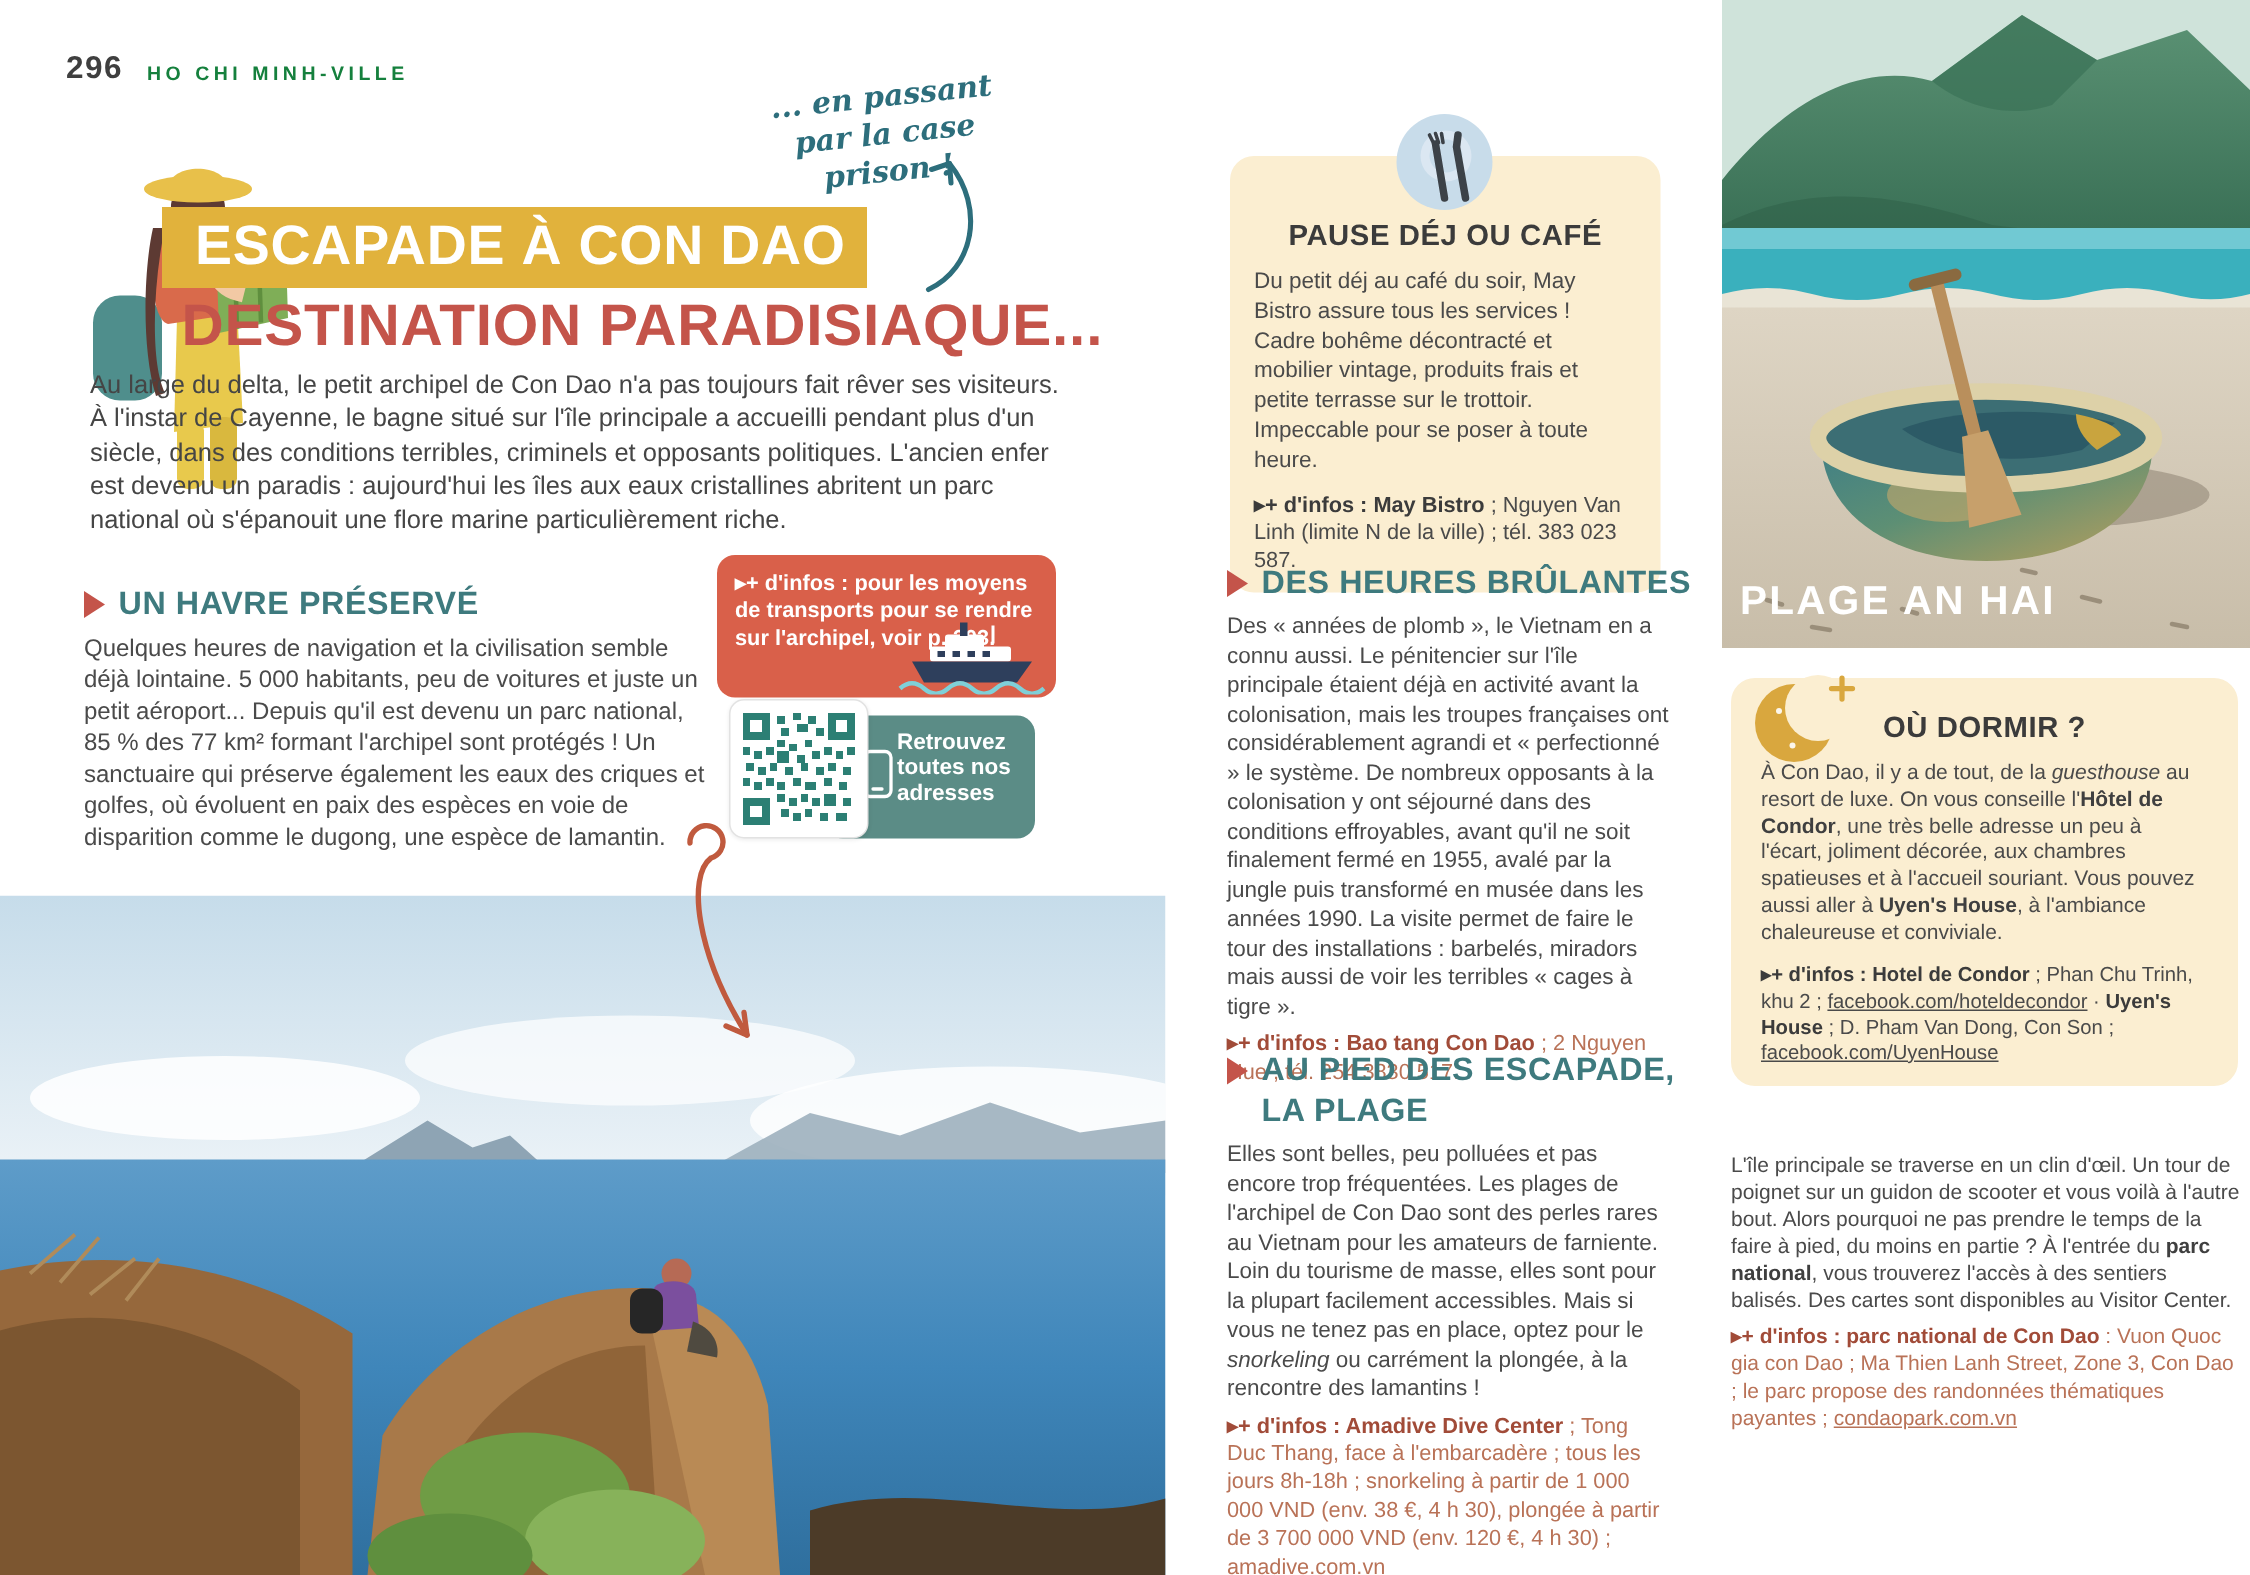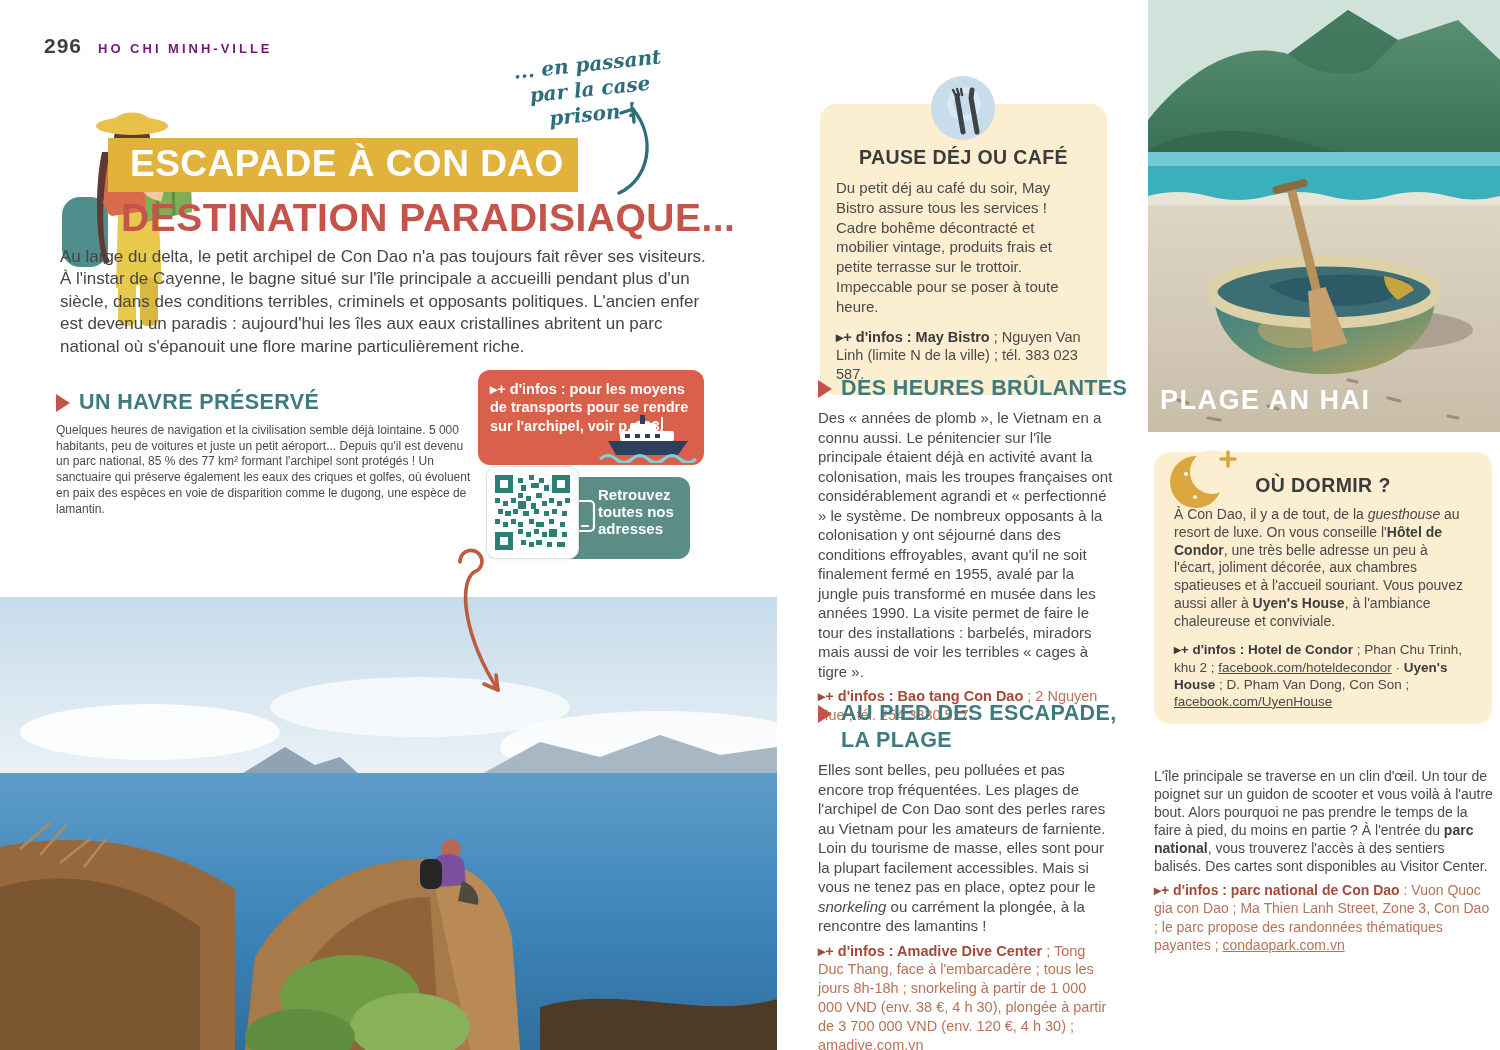--- a/index.html
+++ b/index.html
@@ -3,41 +3,41 @@
 <meta charset="utf-8">
 <style>
   * { margin:0; padding:0; box-sizing:border-box; }
   html,body { background:#ffffff; }
   .pg { position:relative; width:1500px; height:1050px; background:#fff; overflow:hidden;
         font-family:"Liberation Sans", sans-serif; color:#474747; }
   .abs { position:absolute; }
 
   
   .pagenum { left:44px; top:34px; font-size:21px; font-weight:800; color:#3f3f3f; letter-spacing:1px; }
-  .seclbl  { left:98px; top:41px; font-size:13px; font-weight:600; color:#701a75; letter-spacing:3px; }
+  .seclbl  { left:98px; top:41px; font-size:13px; font-weight:600; color:#15803d; letter-spacing:3px; }
 
   
   .banner1 { left:108px; top:138px; background:#e1b23c; padding:5px 14px 7px 22px;
              font-size:37px; font-weight:800; color:#ffffff; letter-spacing:0.5px; white-space:nowrap; }
   .title2  { left:121px; top:196px; font-size:39px; font-weight:800; color:#c4544a; letter-spacing:0.5px; white-space:nowrap; }
   .handw   { left:495px; top:52px; width:190px; text-align:center; font-family:"DejaVu Serif", serif;
              font-style:italic; font-size:20px; font-weight:600; color:#2d6e7c; line-height:1.25;
              transform:rotate(-6deg); }
 
   .intro { left:60px; top:246px; width:658px; font-size:17px; line-height:1.32; color:#454545; }
 
   
   .sech { display:flex; align-items:center; gap:9px; color:#3e7a7e; font-weight:800;
           font-size:21.5px; letter-spacing:0.4px; white-space:nowrap; }
   .tri  { width:0; height:0; border-left:14px solid #c4544a; border-top:9px solid transparent;
           border-bottom:9px solid transparent; flex:0 0 auto; }
   .sech2 { color:#3e7a7e; font-weight:800; font-size:21.5px; letter-spacing:0.4px; margin-left:23px; margin-top:2px; }
 
   .havre-wrap { left:56px; top:390px; width:415px; }
-  .havre-wrap p { margin-top:8px; font-size:12px; line-height:1.31; color:#4a4a4a; }
+  .havre-wrap p { margin-top:8px; font-size:16px; line-height:1.31; color:#4a4a4a; }
 
   
   .infobox { left:478px; top:370px; width:226px; height:95px; background:#d9604a; border-radius:12px;
              color:#fff; padding:10px 12px; font-size:14.5px; font-weight:700; line-height:1.26; }
   .ship { right:4px; bottom:2px; }
 
   
   .qrtile { left:486px; top:466px; width:93px; height:93px; background:#fff; border:1px solid #e2e2e2;
             border-radius:10px; padding:8px; box-shadow:0 1px 3px rgba(0,0,0,.08); z-index:3; }
   .adrbox { left:550px; top:477px; width:140px; height:82px; background:#5b8c86; border-radius:12px; z-index:2; }

